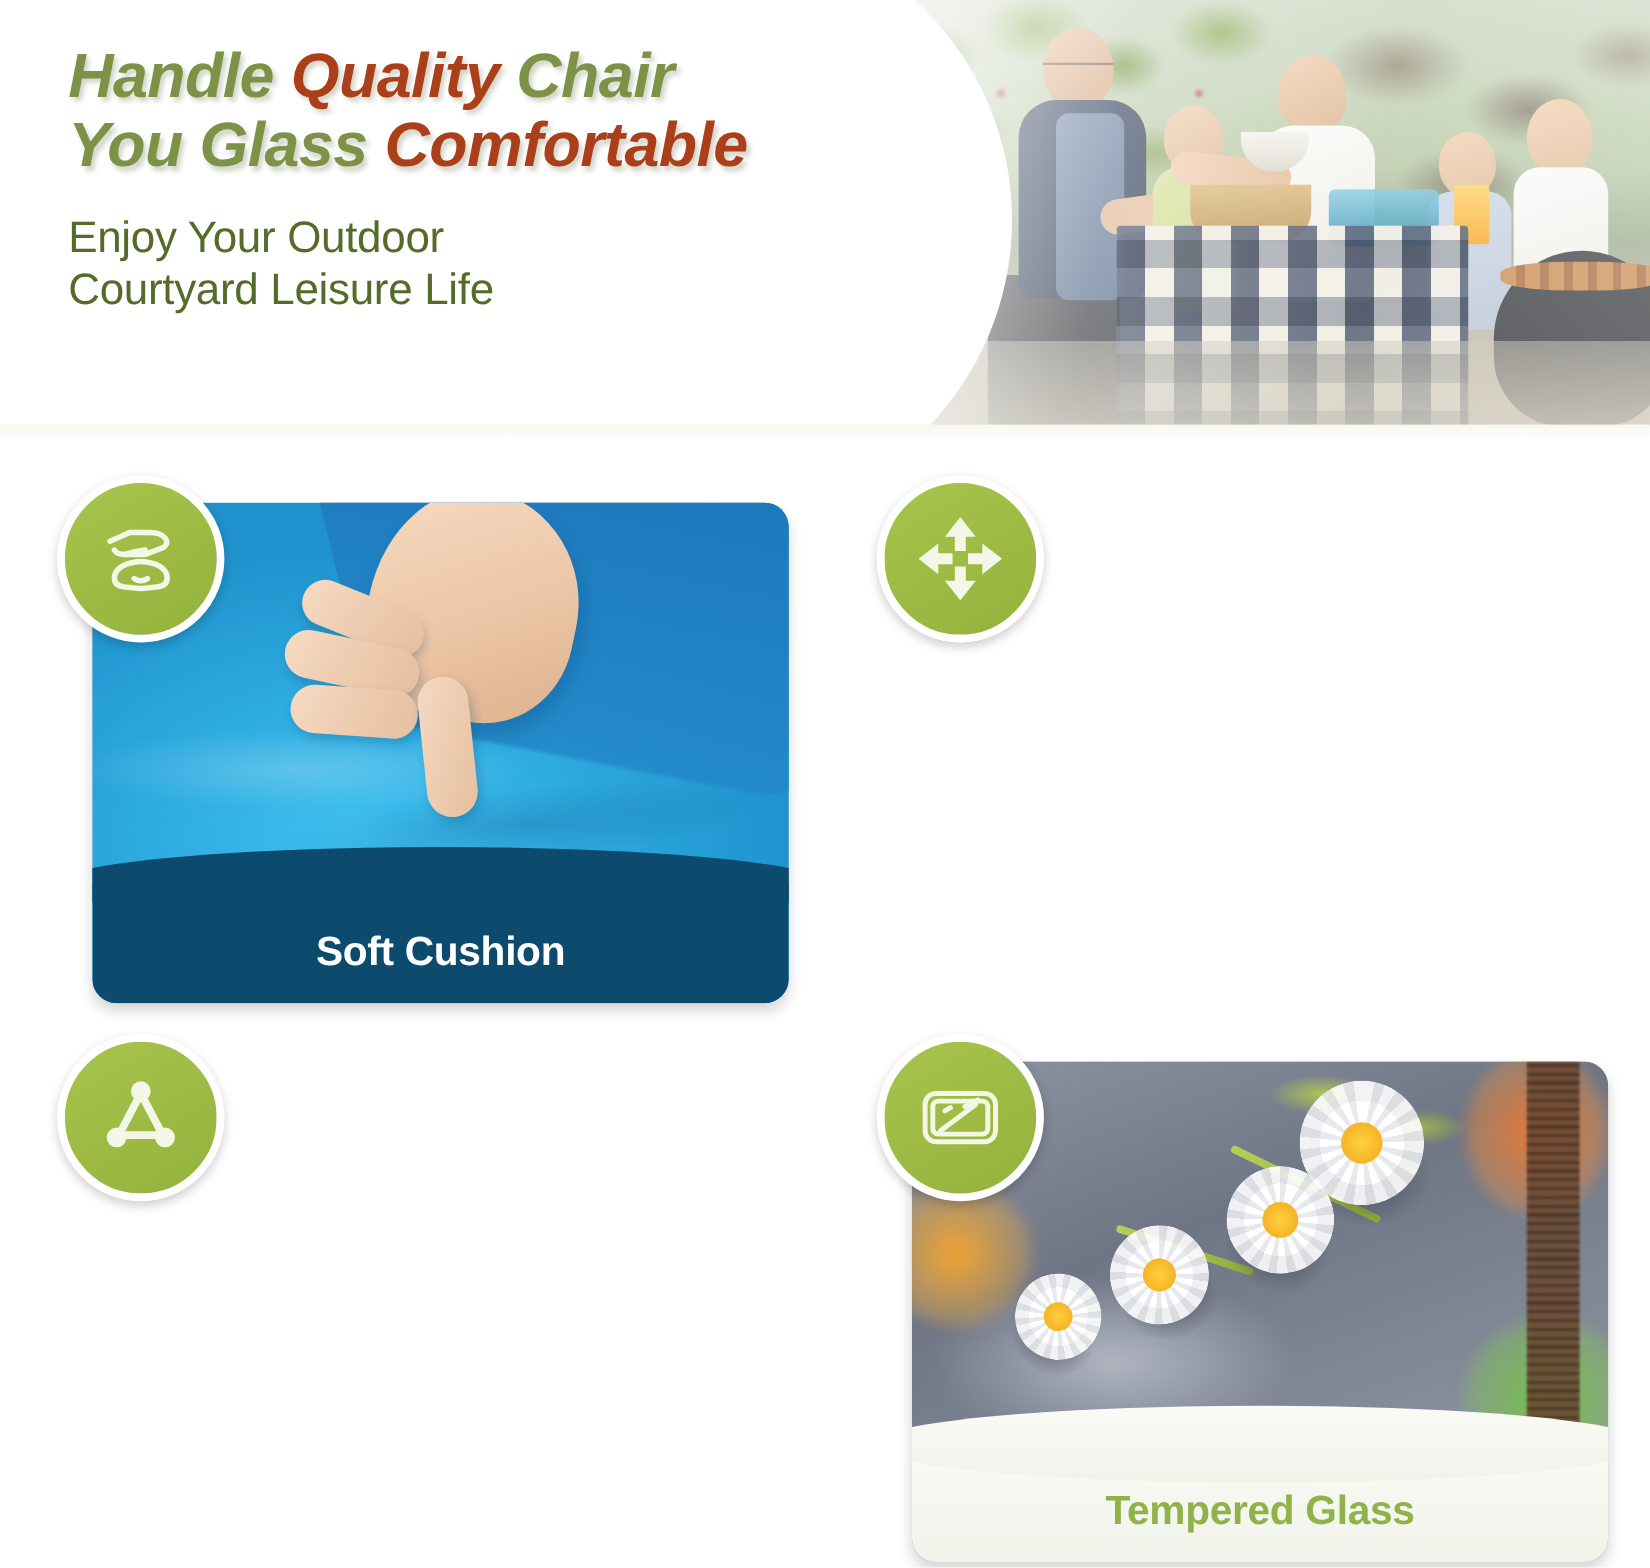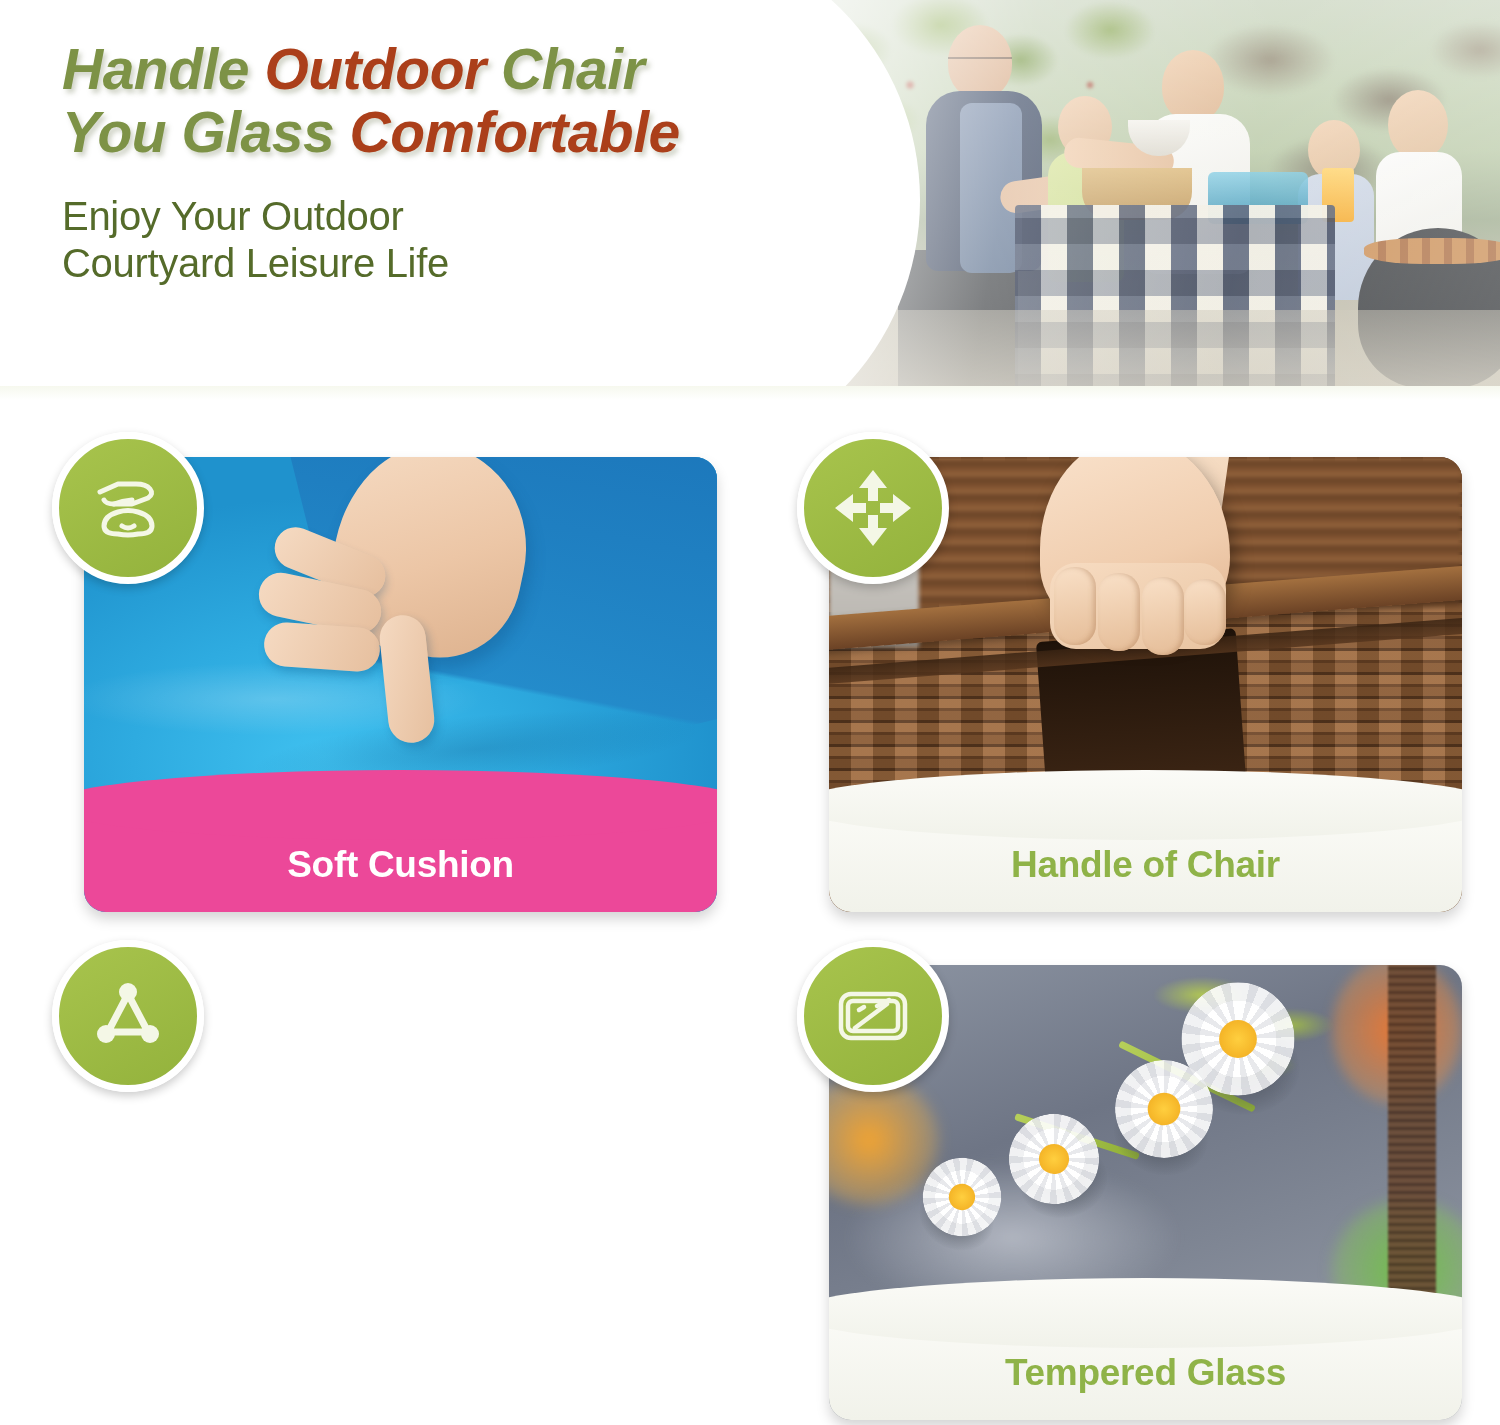--- a/index.html
+++ b/index.html
@@ -317,21 +317,21 @@
   }
   .caption::before {
     content: "";
     position: absolute;
     top: -34px; left: -6%;
     width: 112%; height: 70px;
     border-radius: 50%;
     background: inherit;
   }
   .caption.green {
-    background: #ec4899;
+    background: #0c4a6e;
     color: #ffffff;
     align-items: center;
   }
   .caption.cream {
     background: linear-gradient(180deg, #fbfbf7, #f1f2ea);
     color: #8fb348;
   }
   .caption-text { position: relative; z-index: 2; }
 
   
@@ -663,21 +663,21 @@
     <div class="photo-grill"></div>
     <div class="photo-ground"></div>
     <div class="photo-wash"></div>
   </div>
 
   <div class="hero-panel"></div>
 
   <div class="hero-text">
     <div class="headline">
       <div>
-        <span class="hl-green">Handle </span><span class="hl-rust">Outdoor </span><span class="hl-green">Chair</span>
+        <span class="hl-green">Handle </span><span class="hl-rust">Quality </span><span class="hl-green">Chair</span>
       </div>
       <div>
         <span class="hl-green">You Glass </span><span class="hl-rust">Comfortable</span>
       </div>
     </div>
 
     <div class="subheadline">
       <div>Enjoy Your Outdoor</div>
       <div>Courtyard Leisure Life</div>
     </div>
@@ -711,42 +711,20 @@
       <svg width="88" height="88" viewBox="0 0 88 88" fill="none" stroke="#f4f7e6" stroke-width="5" stroke-linecap="round" stroke-linejoin="round">
         <path d="M16 28 L34 20 L52 20 Q62 20 66 25 Q70 30 64 34 L48 40 L30 40 Q22 40 20 36"></path>
         <path d="M30 40 Q38 37 48 36"></path>
         <path d="M20 62 Q20 52 34 48 Q44 45 54 48 Q68 52 68 62 Q68 70 54 70 Q44 72 34 70 Q20 70 20 62 Z"></path>
         <path d="M38 62 Q44 66 50 62"></path>
       </svg>
     </div>
   </div>
 
   <div class="card">
-    <div class="card-frame">
-      <div class="card-photo p-rattan">
-        <div class="weave"></div>
-        <div class="blur-top"></div>
-        <div class="sky-left"></div>
-        <div class="cutout"></div>
-        <div class="rim"></div>
-        <div class="rim2"></div>
-        <div class="hand-grip">
-          <div class="wrist"></div>
-          <div class="back"></div>
-          <div class="knuckles"></div>
-          <div class="kf k1"></div>
-          <div class="kf k2"></div>
-          <div class="kf k3"></div>
-          <div class="kf k4"></div>
-        </div>
-      </div>
-      <div class="caption cream">
-        <span class="caption-text">Handle of Chair</span>
-      </div>
-    </div>
 
     <div class="icon-badge">
       <svg width="84" height="84" viewBox="0 0 84 84" fill="#f4f7e6">
         <path d="M42 4 L56 22 L47 22 L47 35 L37 35 L37 22 L28 22 Z"></path>
         <path d="M42 80 L28 62 L37 62 L37 49 L47 49 L47 62 L56 62 Z"></path>
         <path d="M4 42 L22 28 L22 37 L35 37 L35 47 L22 47 L22 56 Z"></path>
         <path d="M80 42 L62 56 L62 47 L49 47 L49 37 L62 37 L62 28 Z"></path>
       </svg>
     </div>
   </div>

